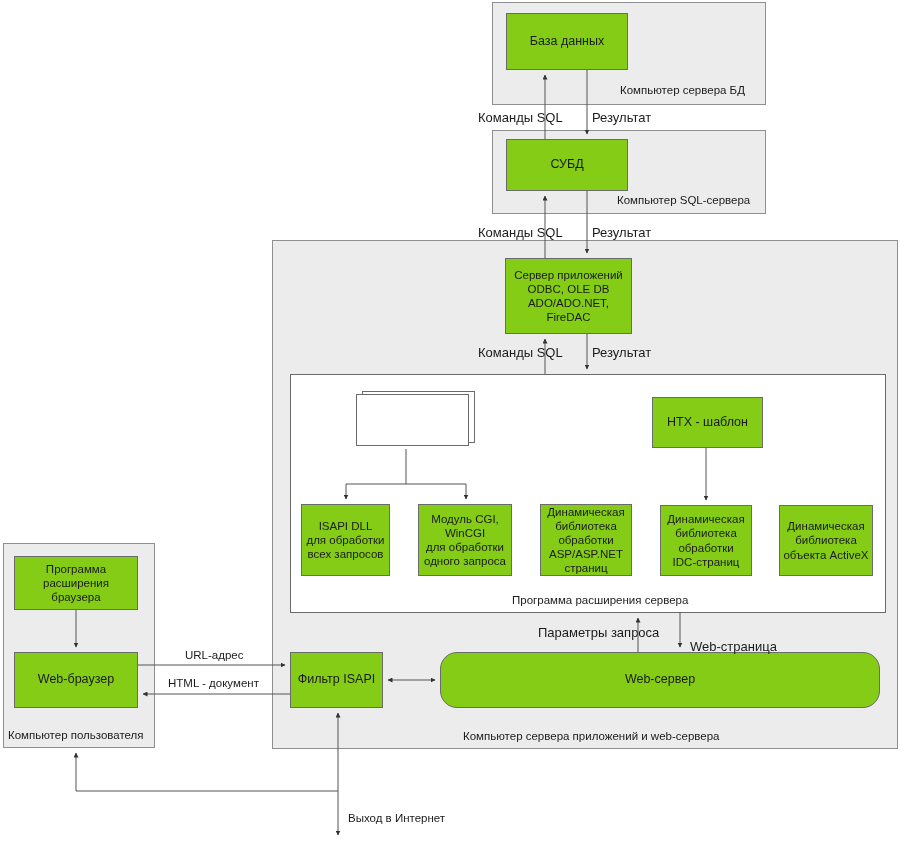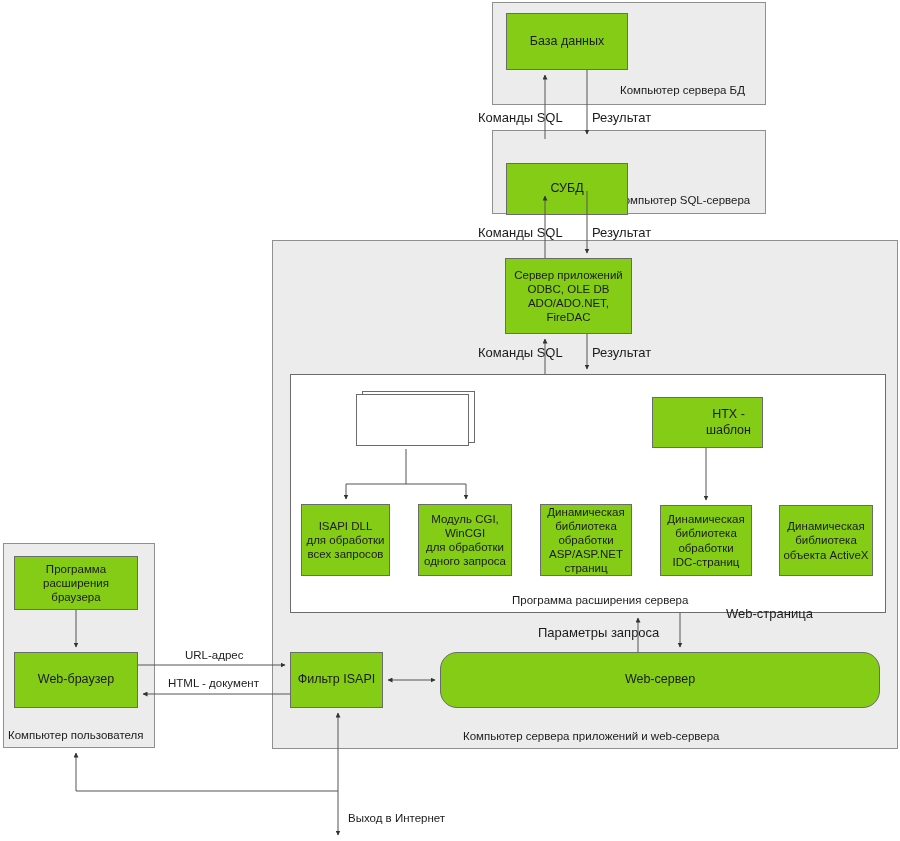--- a/index.html
+++ b/index.html
@@ -92,31 +92,31 @@
   <div class="zonelabel" style="left:463px; top:730px;">Компьютер сервера приложений и web-сервера</div>
 
   <div class="plainzone" style="left:290px; top:374px; width:596px; height:239px;"></div>
   <div class="zonelabel" style="left:512px; top:594px;">Программа расширения сервера</div>
 
   <div class="zone" style="left:3px; top:543px; width:152px; height:205px;"></div>
   <div class="zonelabel" style="left:8px; top:729px;">Компьютер пользователя</div>
 
   <div class="nodebox bigtext" style="left:506px; top:13px; width:122px; height:57px;">База данных</div>
 
-  <div class="nodebox bigtext" style="left:506px; top:139px; width:122px; height:52px;margin-top:24px;">СУБД</div>
+  <div class="nodebox bigtext" style="left:506px; top:139px; width:122px; height:52px;">СУБД</div>
 
   <div class="nodebox" style="left:505px; top:258px; width:127px; height:76px; white-space:pre-line;">Сервер приложений
 ODBC, OLE DB
 ADO/ADO.NET,
 FireDAC</div>
 
   <div class="stackshadow" style="left:362px; top:391px; width:113px; height:52px;"></div>
   <div class="stackshadow" style="left:356px; top:394px; width:113px; height:52px;"></div>
 
-  <div class="nodebox" style="left:652px; top:397px; width:111px; height:51px; font-size:12.5px;padding-left:45px;">HTX - шаблон</div>
+  <div class="nodebox" style="left:652px; top:397px; width:111px; height:51px; font-size:12.5px;">HTX - шаблон</div>
 
   <div class="nodebox" style="left:301px; top:504px; width:89px; height:72px; white-space:pre-line;">ISAPI DLL
 для обработки
 всех запросов</div>
 
   <div class="nodebox" style="left:418px; top:504px; width:94px; height:72px; white-space:pre-line;">Модуль CGI,
 WinCGI
 для обработки
 одного запроса</div>
 
@@ -151,21 +151,21 @@
   <div class="arrowlabel" style="left:478px; top:225px;">Команды SQL</div>
   <div class="arrowlabel" style="left:592px; top:225px;">Результат</div>
 
   <div class="arrowlabel" style="left:478px; top:345px;">Команды SQL</div>
   <div class="arrowlabel" style="left:592px; top:345px;">Результат</div>
 
   <div class="edgelabel" style="left:185px; top:649px;">URL-адрес</div>
   <div class="edgelabel" style="left:168px; top:677px;">HTML - документ</div>
 
   <div class="arrowlabel" style="left:538px; top:625px;">Параметры запроса</div>
-  <div class="arrowlabel" style="left:690px; top:606px;margin-left:36px;">Web-страница</div>
+  <div class="arrowlabel" style="left:690px; top:639px;">Web-страница</div>
 
   <div class="edgelabel" style="left:348px; top:812px;">Выход в Интернет</div>
 
   <svg class="links" viewBox="0 0 900 841">
     <defs>
       <marker id="ah" viewBox="0 0 10 10" refX="9" refY="5" markerWidth="5" markerHeight="5" orient="auto-start-reverse">
         <path d="M 0 0 L 10 5 L 0 10 z" fill="#333333"></path>
       </marker>
     </defs>
     <g stroke="#555555" stroke-width="1" fill="none">

